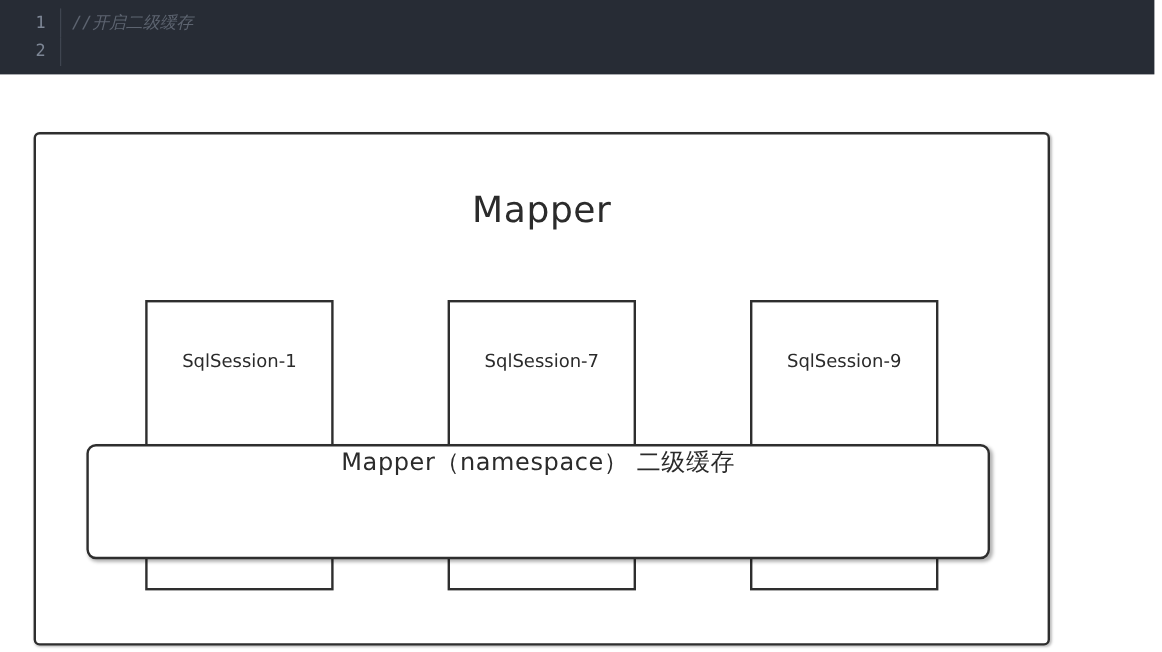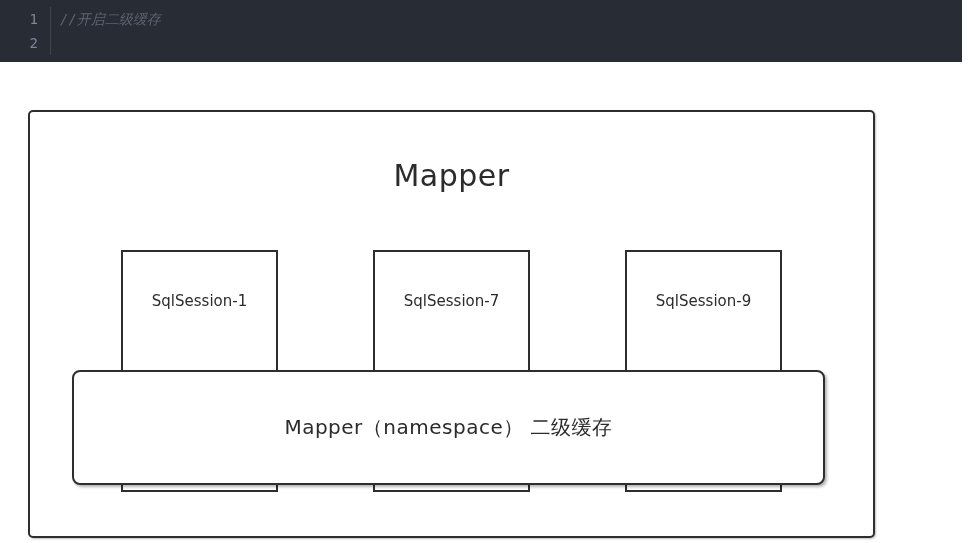--- a/index.html
+++ b/index.html
@@ -73,28 +73,27 @@
     text-align: center;
     font-size: 15px;
     color: #2b2b2b;
   }
   .session-1 { left: 121px; }
   .session-2 { left: 373px; }
   .session-3 { left: 625px; }
   .cache-box {
     position: absolute;
     left: 72px; top: 370px;
-    width: 753px; height: 115px;
+    width: 753px; height: 96px;
     background: #ffffff;
     border: 2px solid #2e2e2e;
     border-radius: 8px;
     box-shadow: 2px 2px 3px rgba(0,0,0,0.3);
     z-index: 2;
     display: flex;
-    align-items: center;
     justify-content: center;
   }
   .cache-label {
     font-size: 20px;
     font-weight: 500;
     color: #2b2b2b;
     letter-spacing: 0.5px;
   }
 </style>
 </head>

